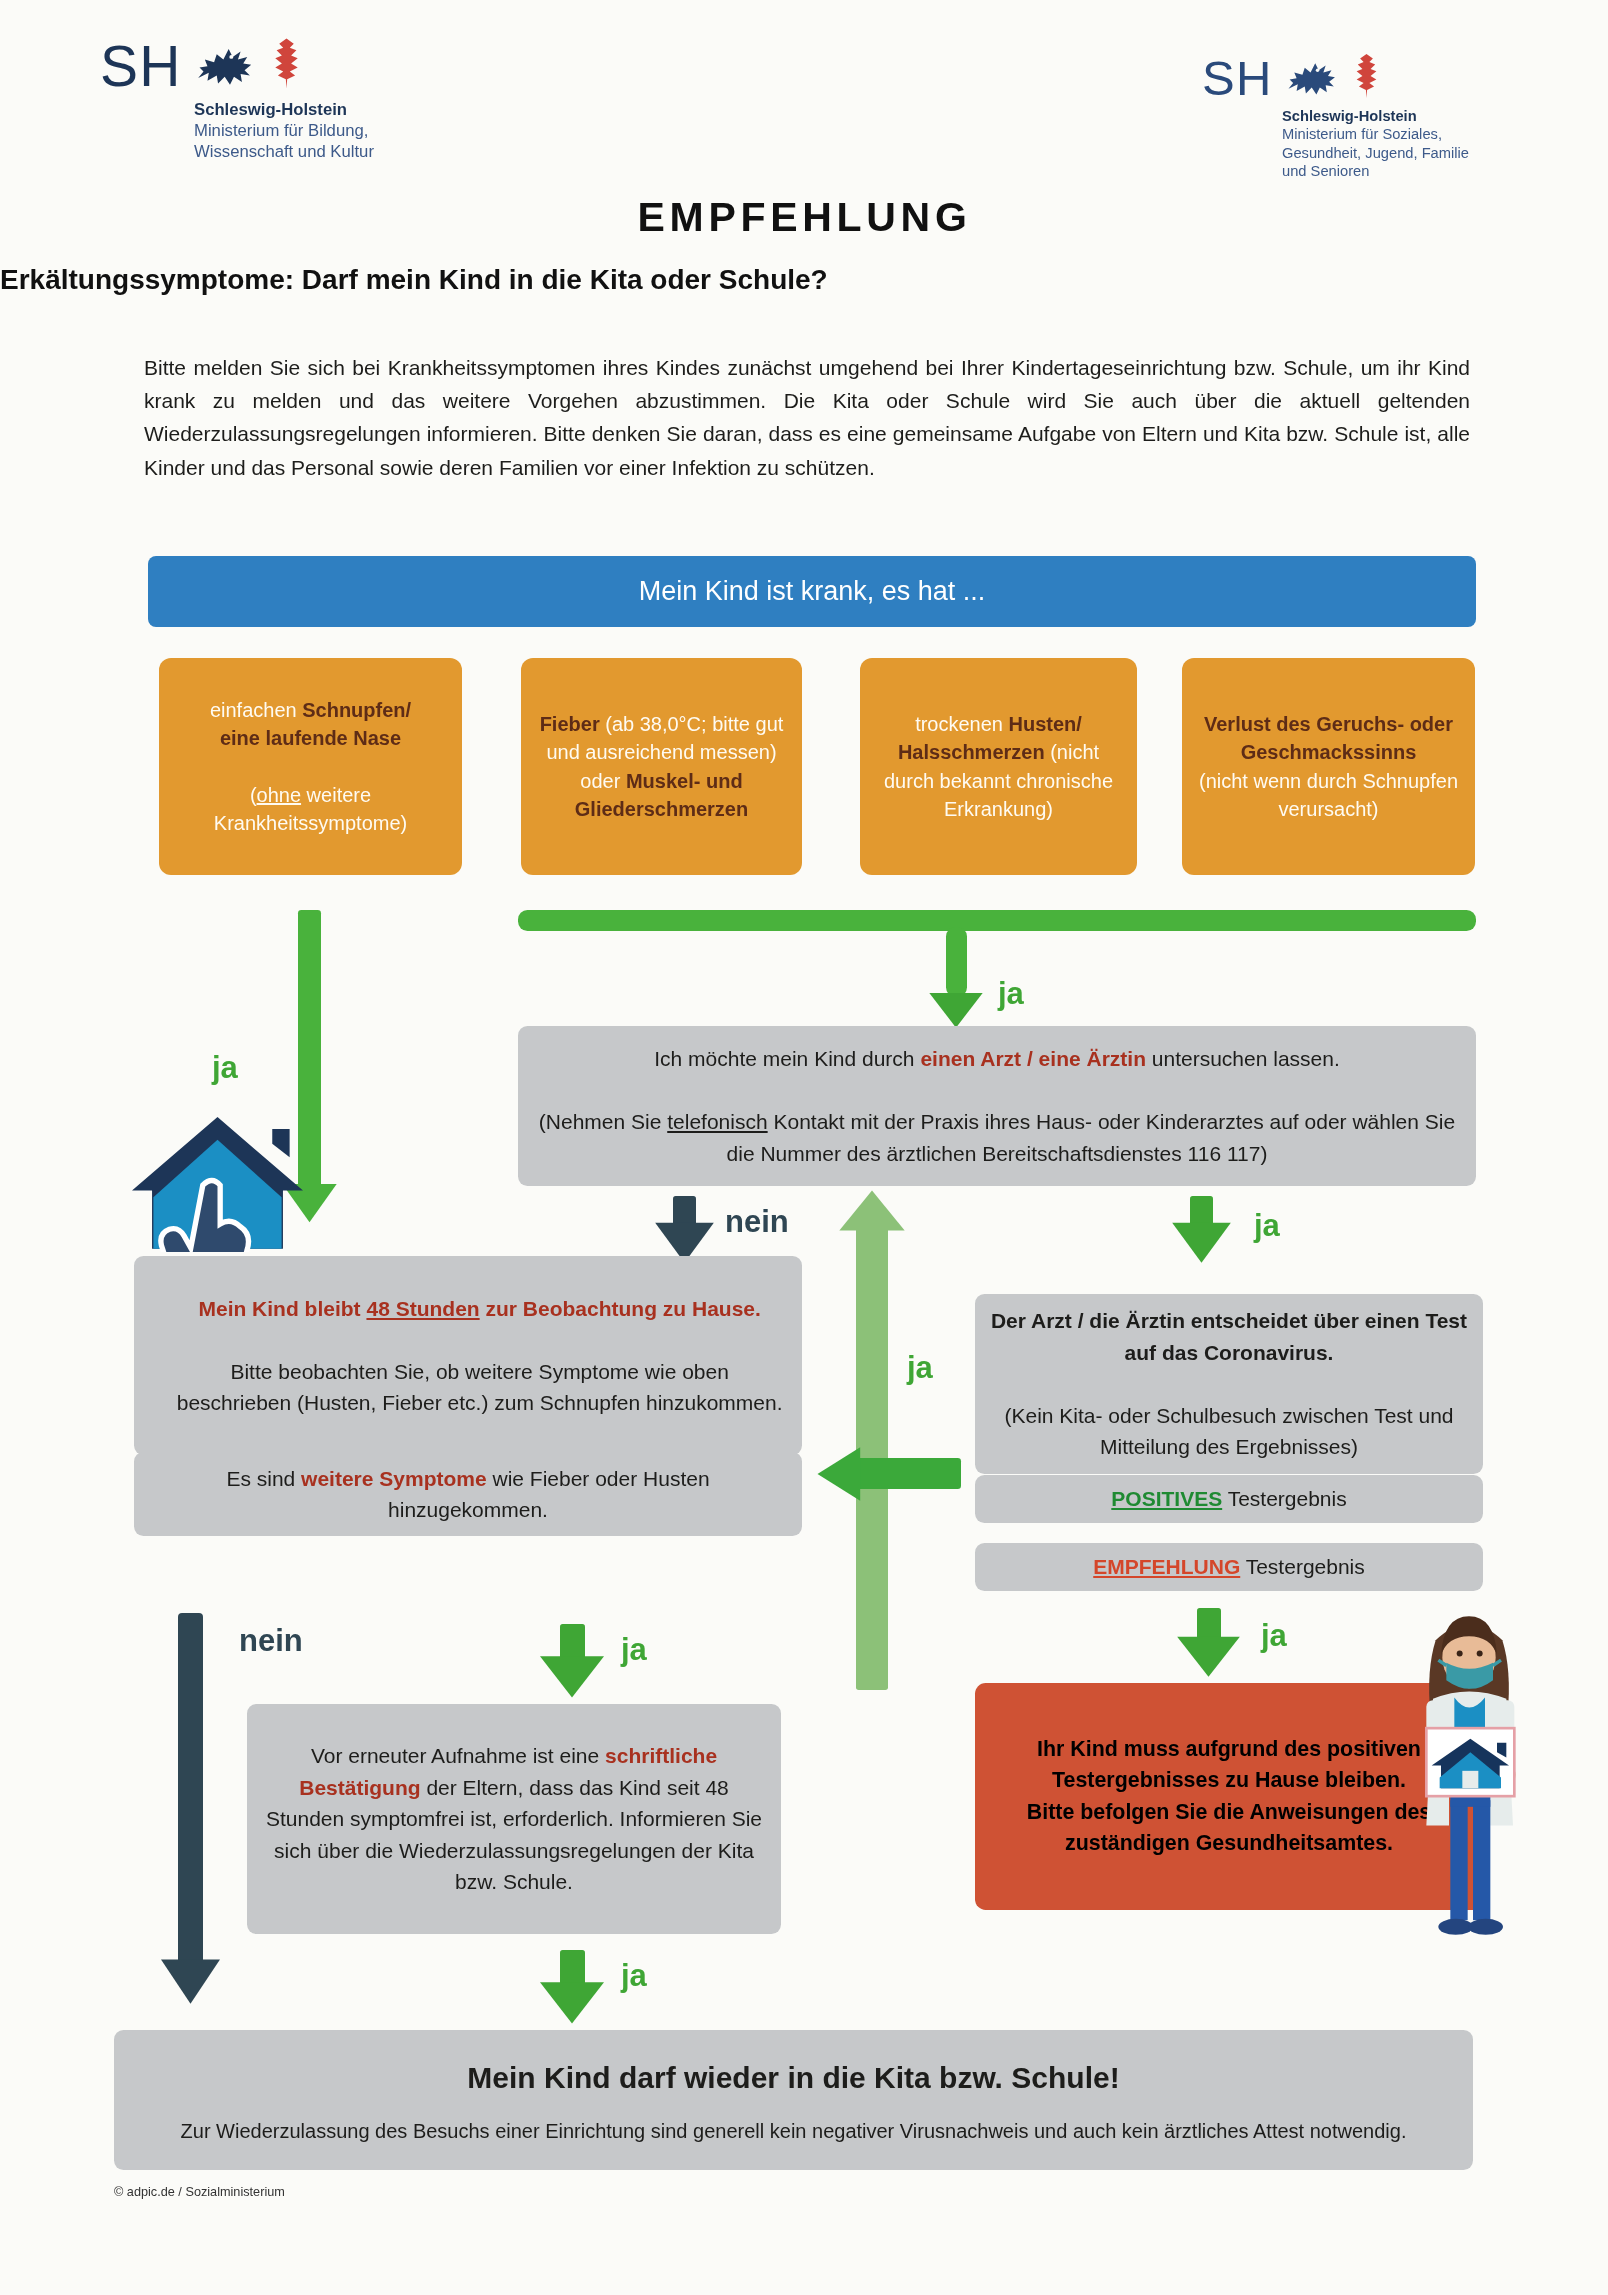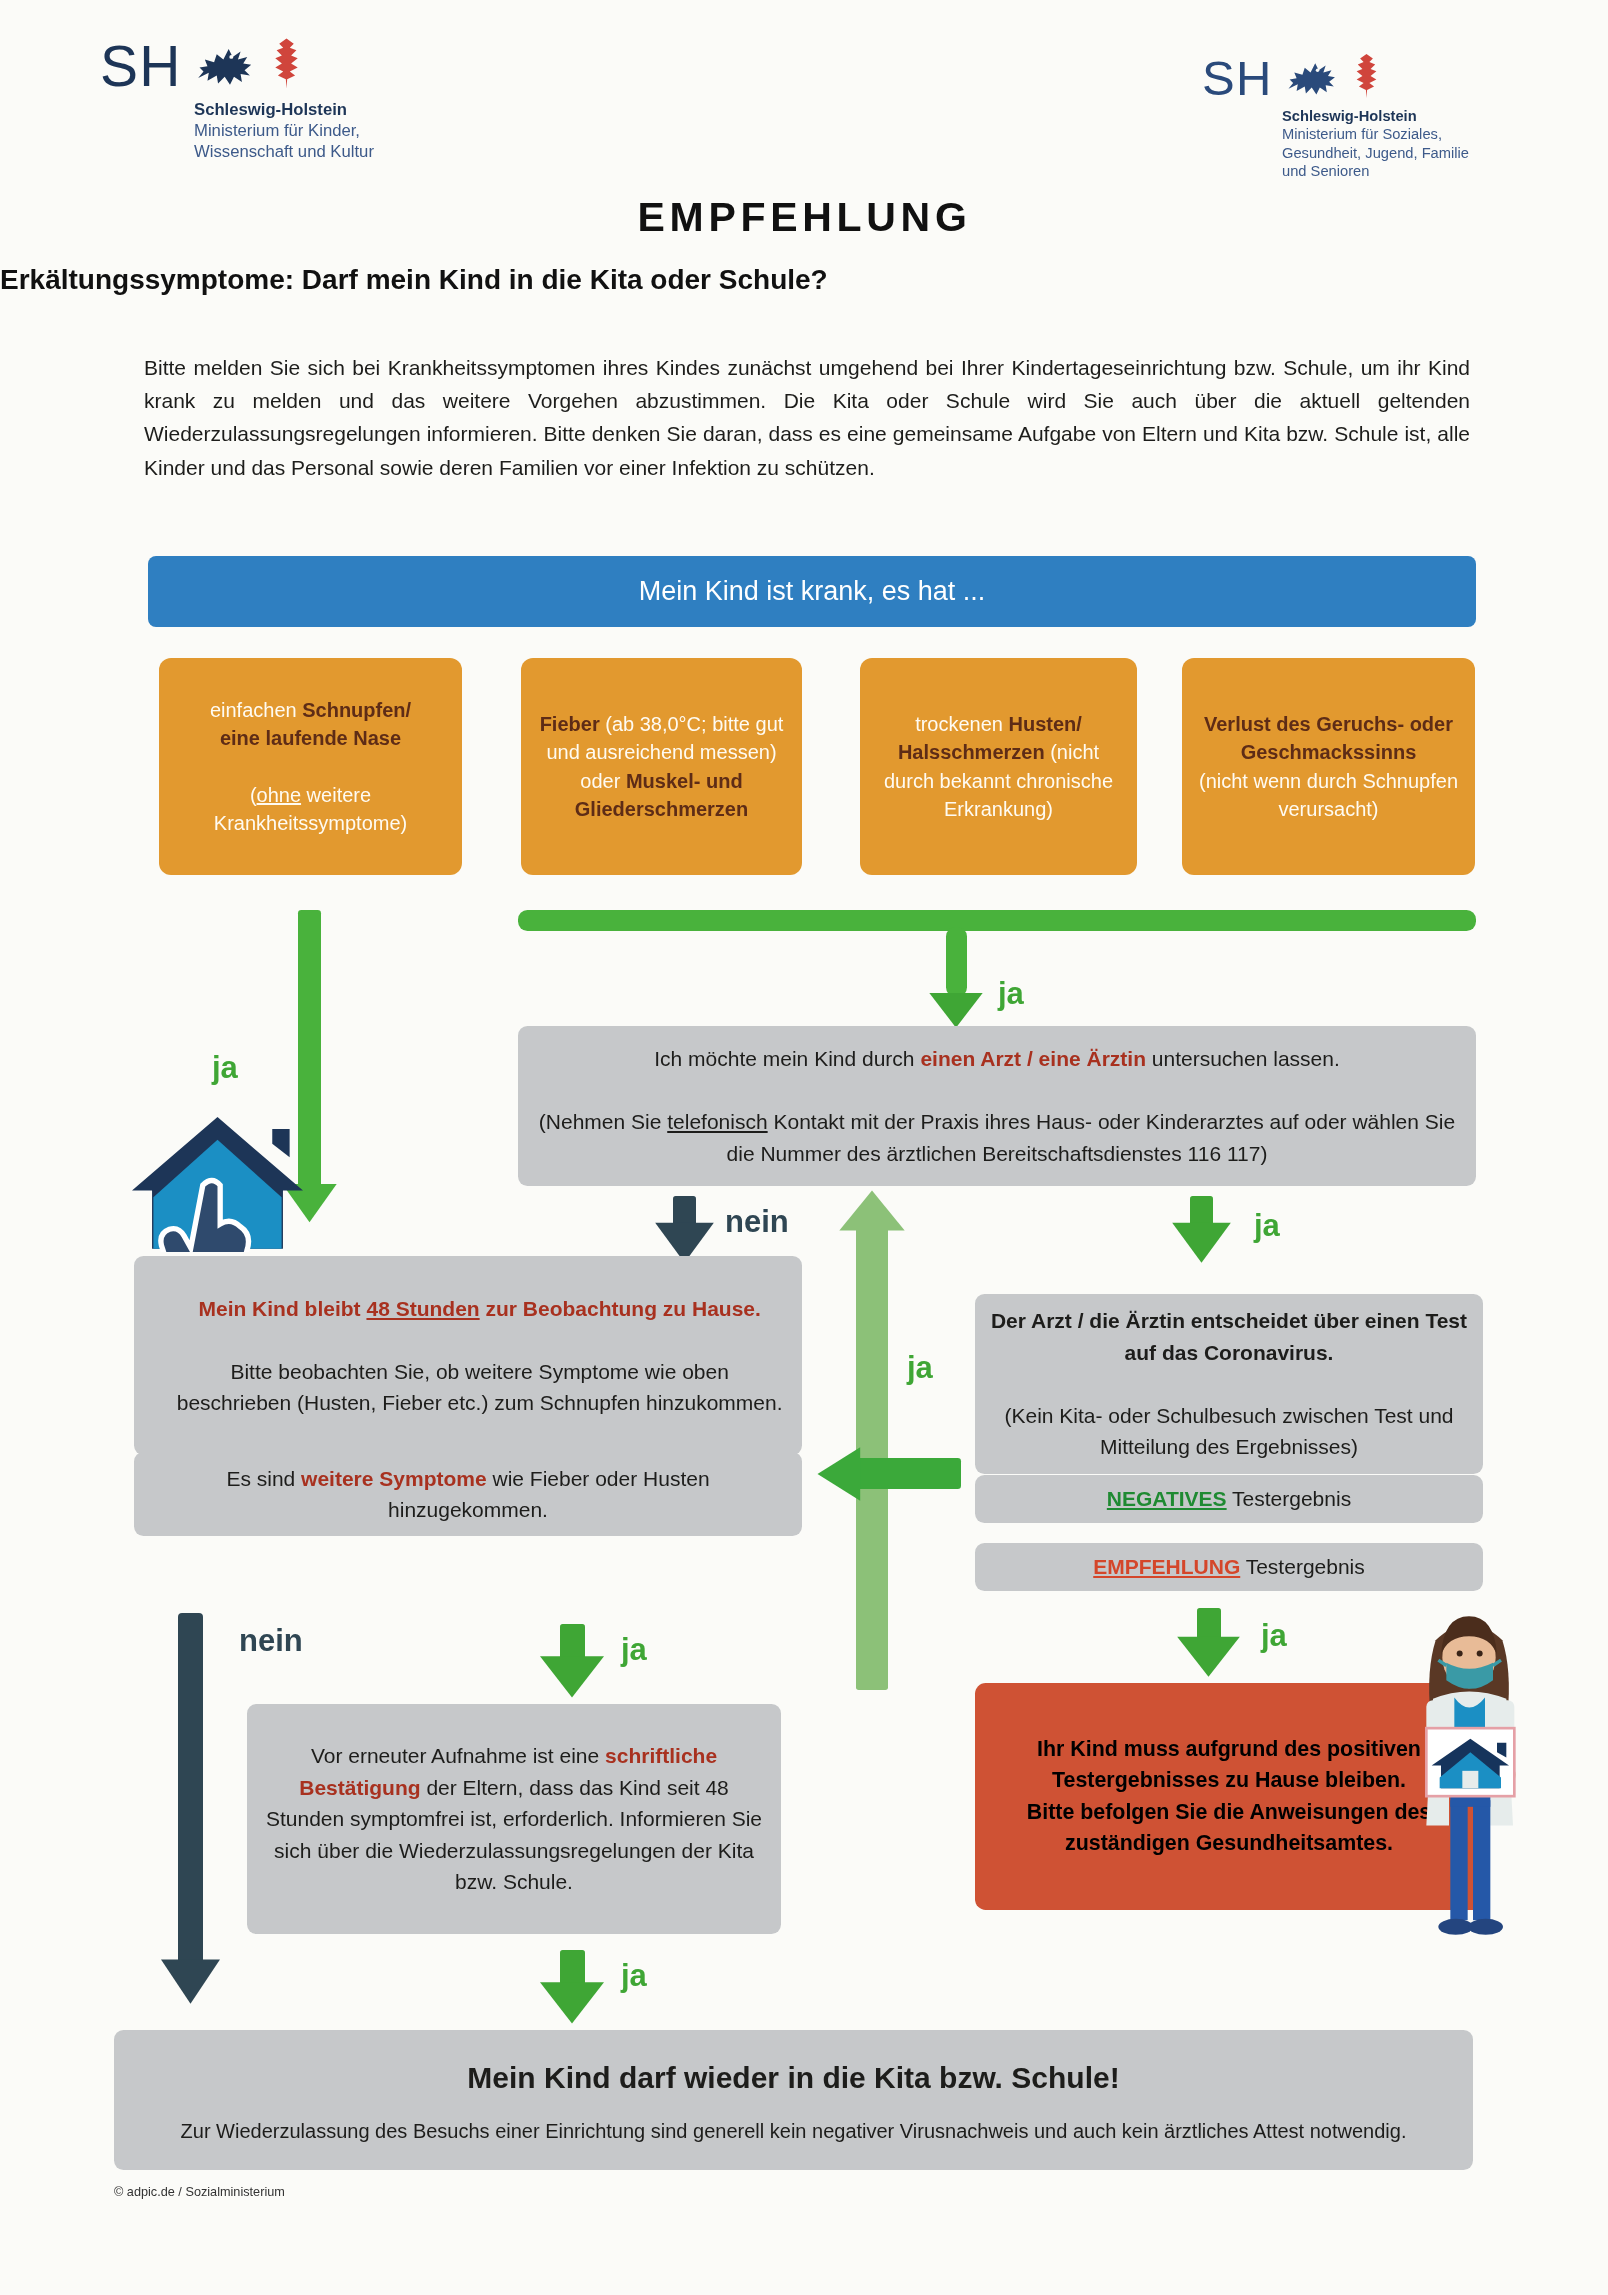--- a/index.html
+++ b/index.html
@@ -98,21 +98,21 @@
           <path d="M6 62 L14 52 L8 46 L20 44 L16 34 L30 38 L34 26 L44 34 L52 18 L58 30 L70 22 L66 34 L80 30 L74 40 L86 42 L76 50 L84 58 L70 56 L72 68 L60 60 L54 72 L46 60 L36 70 L34 58 L20 66 L22 54 Z" fill="#1d3557"></path>
           <circle cx="56" cy="30" r="3" fill="#fbfbf8"></circle>
         </svg>
         <svg width="33" height="53" viewBox="0 0 50 80">
           <path d="M25 2 L36 10 L30 16 L40 20 L32 28 L42 32 L32 40 L42 46 L30 52 L38 58 L26 64 L25 78 L24 64 L12 58 L20 52 L8 46 L18 40 L8 32 L18 28 L10 20 L20 16 L14 10 Z" fill="#d0453c"></path>
         </svg>
       </div>
     </div>
     <div class="sub">
       <span class="b">Schleswig-Holstein</span>
-      <span class="l">Ministerium für Kinder,</span>
+      <span class="l">Ministerium für Bildung,</span>
       <span class="l">Wissenschaft und Kultur</span>
     </div>
   </div>
 
   <div class="logo" id="logo-right">
     <div class="sh-row">
       <div class="sh-text">SH</div>
       <div class="crest">
         <svg width="61" height="48" viewBox="0 0 105 80">
           <path d="M6 62 L14 52 L8 46 L20 44 L16 34 L30 38 L34 26 L44 34 L52 18 L58 30 L70 22 L66 34 L80 30 L74 40 L86 42 L76 50 L84 58 L70 56 L72 68 L60 60 L54 72 L46 60 L36 70 L34 58 L20 66 L22 54 Z" fill="#2a4a7b"></path>
@@ -199,21 +199,21 @@
 
   <div class="box grey" id="box-further" style="left:134px;top:1452px;width:668px;height:84px;">
     <div><span>Es sind <span class="red">weitere Symptome</span> wie Fieber oder Husten hinzugekommen.</span></div>
   </div>
 
   <div class="box grey" id="box-corona" style="left:975px;top:1294px;width:508px;height:180px;">
     <div><span><b>Der Arzt / die Ärztin entscheidet über einen  Test auf das Coronavirus.</b><br><br>(Kein Kita- oder Schulbesuch zwischen Test und Mitteilung des Ergebnisses)</span></div>
   </div>
 
   <div class="box grey" id="bar-negative" style="left:975px;top:1475px;width:508px;height:48px;font-size:21px;">
-    <div><span><b style="color:#1f8a32;text-decoration:underline;">NEGATIVES</b> Testergebnis</span></div>
+    <div><span><b style="color:#1f8a32;text-decoration:underline;">POSITIVES</b> Testergebnis</span></div>
   </div>
 
   <div class="box grey" id="bar-positive" style="left:975px;top:1543px;width:508px;height:48px;font-size:21px;">
     <div><span><b style="color:#d4462a;text-decoration:underline;">EMPFEHLUNG</b> Testergebnis</span></div>
   </div>
 
   <div style="position:absolute;left:856px;top:1222px;width:32px;height:468px;background:#8cc178;border-radius:2.7px;"></div>
   <svg style="position:absolute;left:838px;top:1189px;" width="68" height="47" viewBox="0 0 102 70">
     <polygon points="51,2 100,62 2,62" fill="#8cc178"></polygon>
   </svg>

